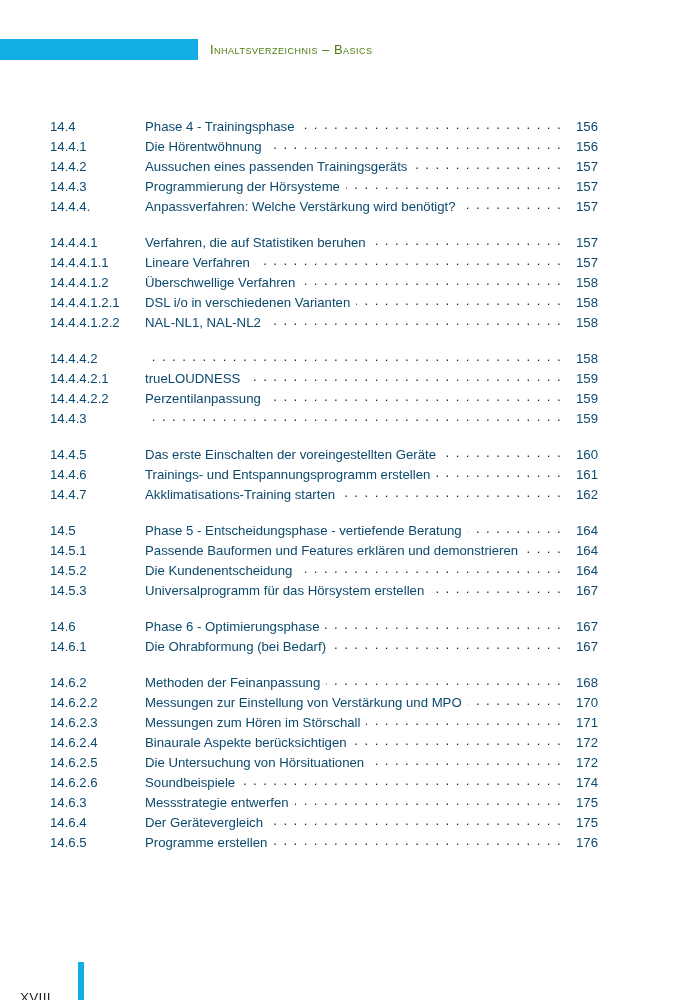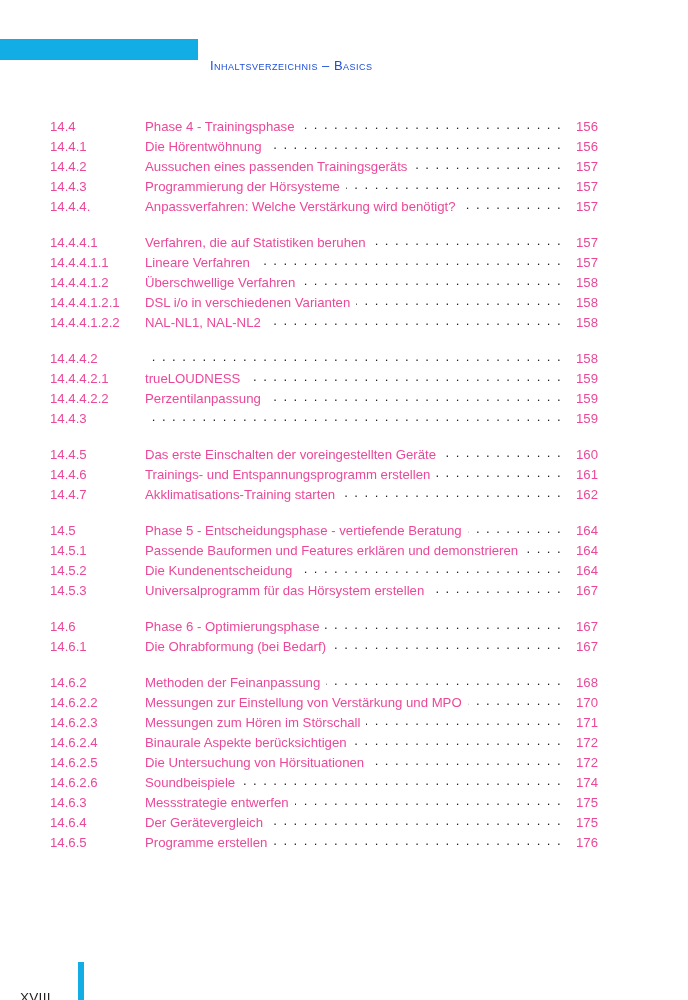--- a/index.html
+++ b/index.html
@@ -44,46 +44,45 @@
     font-variant: small-caps;
     font-weight: bold;
     letter-spacing: 0.4px;
     white-space: nowrap;
   }
   #head-title {
     position: absolute;
     left: 210px;
     top: 0;
     line-height: 21px;
-    color: #1d4ed8;
+    color: #4d7c0f;
     font-size: 13px;
     font-variant: small-caps;
     letter-spacing: 0.5px;
     white-space: nowrap;
-    margin-top: 16px;
   }
 
   
   #toc {
     position: absolute;
     left: 50px;
     top: 118px;
     width: 554px;
   }
   .toc-group {
     margin-bottom: 16px;
   }
   .toc-group:last-child { margin-bottom: 13px; }
 
   .toc-row {
     display: flex;
     align-items: baseline;
     height: 20px;
     font-size: 13.2px;
-    color: #ec4899;
+    color: #0c4a6e;
     white-space: nowrap;
   }
   .toc-num {
     width: 95px;
     flex: 0 0 95px;
     overflow: visible;
   }
   .toc-title {
     flex: 0 1 auto;
     overflow: hidden;

